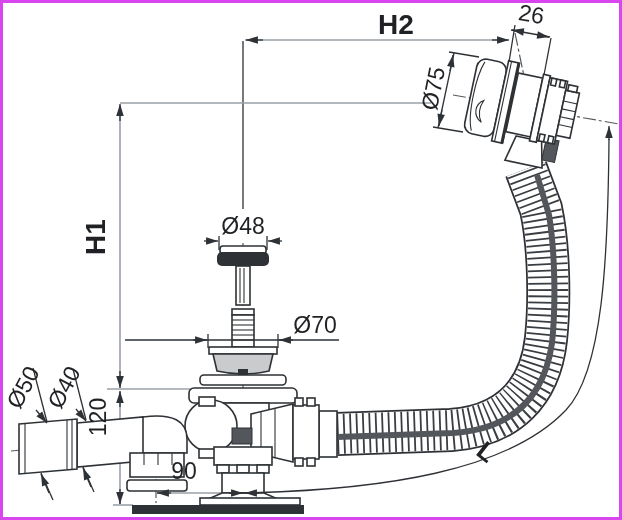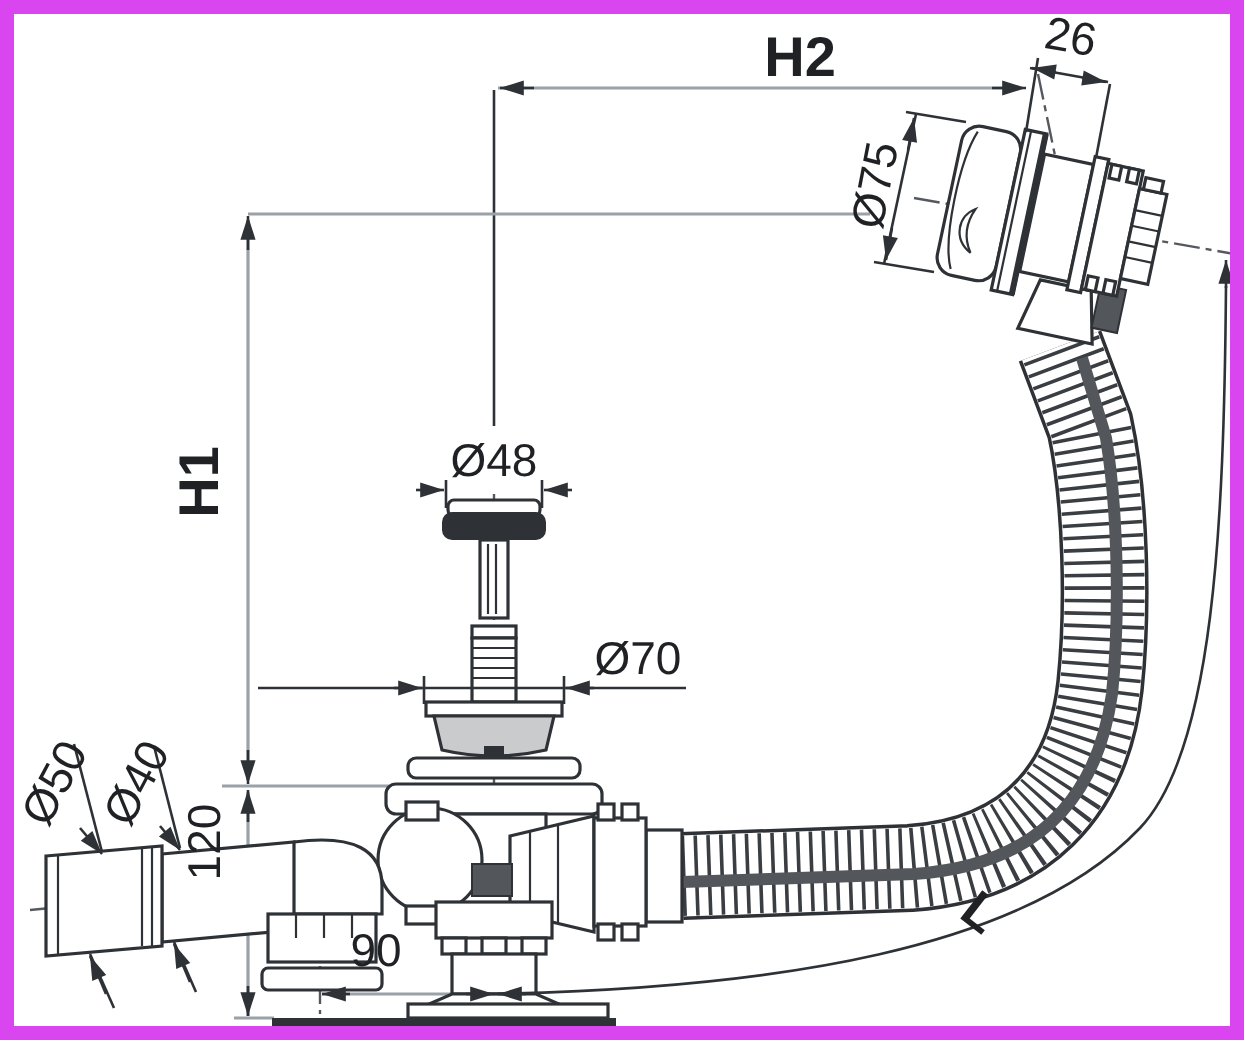--- a/index.html
+++ b/index.html
@@ -1,17 +1,17 @@
 <!DOCTYPE html>
 <html><head>
 <meta charset="utf-8">
 <style>
   html,body{margin:0;padding:0;background:#fff;}
   .stage{width:622px;height:520px;position:relative;background:#be185d;
-         border:7px solid #d946ef;box-sizing:border-box;overflow:hidden;
+         border:3px solid #d946ef;box-sizing:border-box;overflow:hidden;
          font-family:"Liberation Sans",sans-serif;}
   svg{display:block;}
   svg text{font-family:"Liberation Sans",sans-serif;fill:#1f2124;}
   .num{font-size:23px;}
   .big{font-size:28px;font-weight:bold;}
   .bigL{font-size:26px;font-weight:bold;}
   .part{fill:#ffffff;stroke:#2e3236;stroke-width:1.6;}
   .thin{fill:none;stroke:#2e3236;stroke-width:1.1;}
   .dark{fill:#2e3236;stroke:none;}
   .cable{fill:#53575c;stroke:#2e3236;stroke-width:1;}

